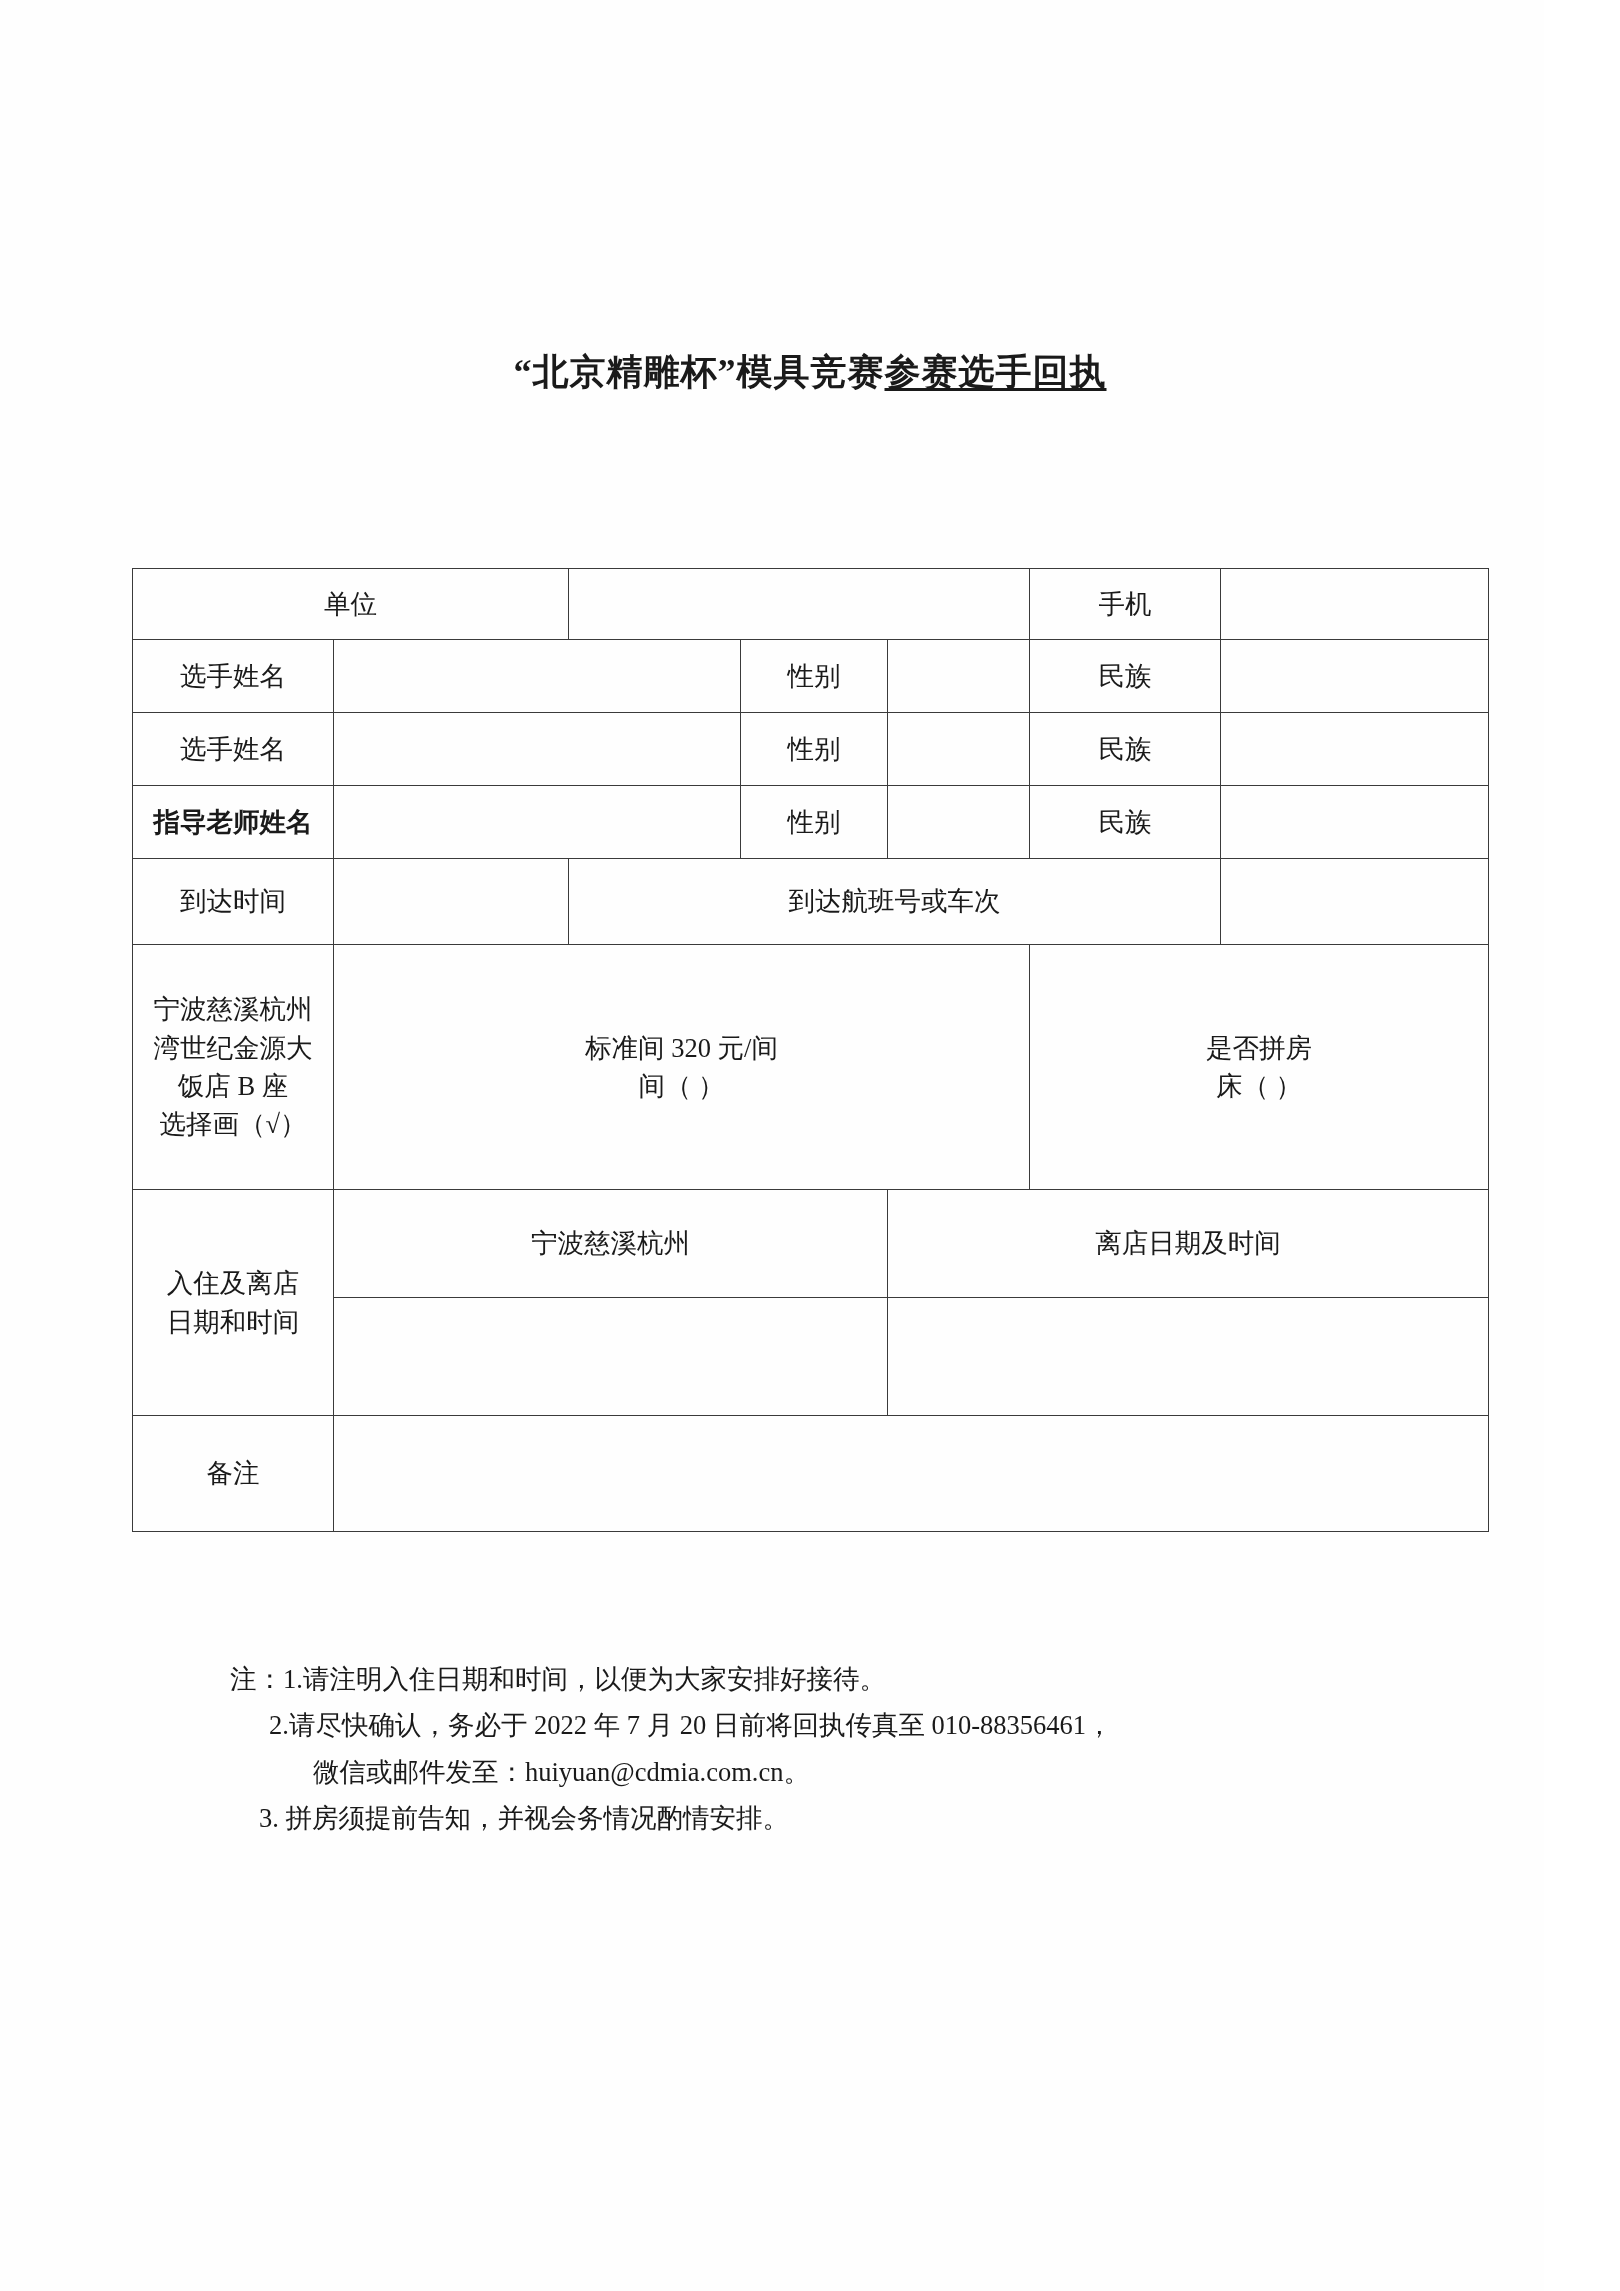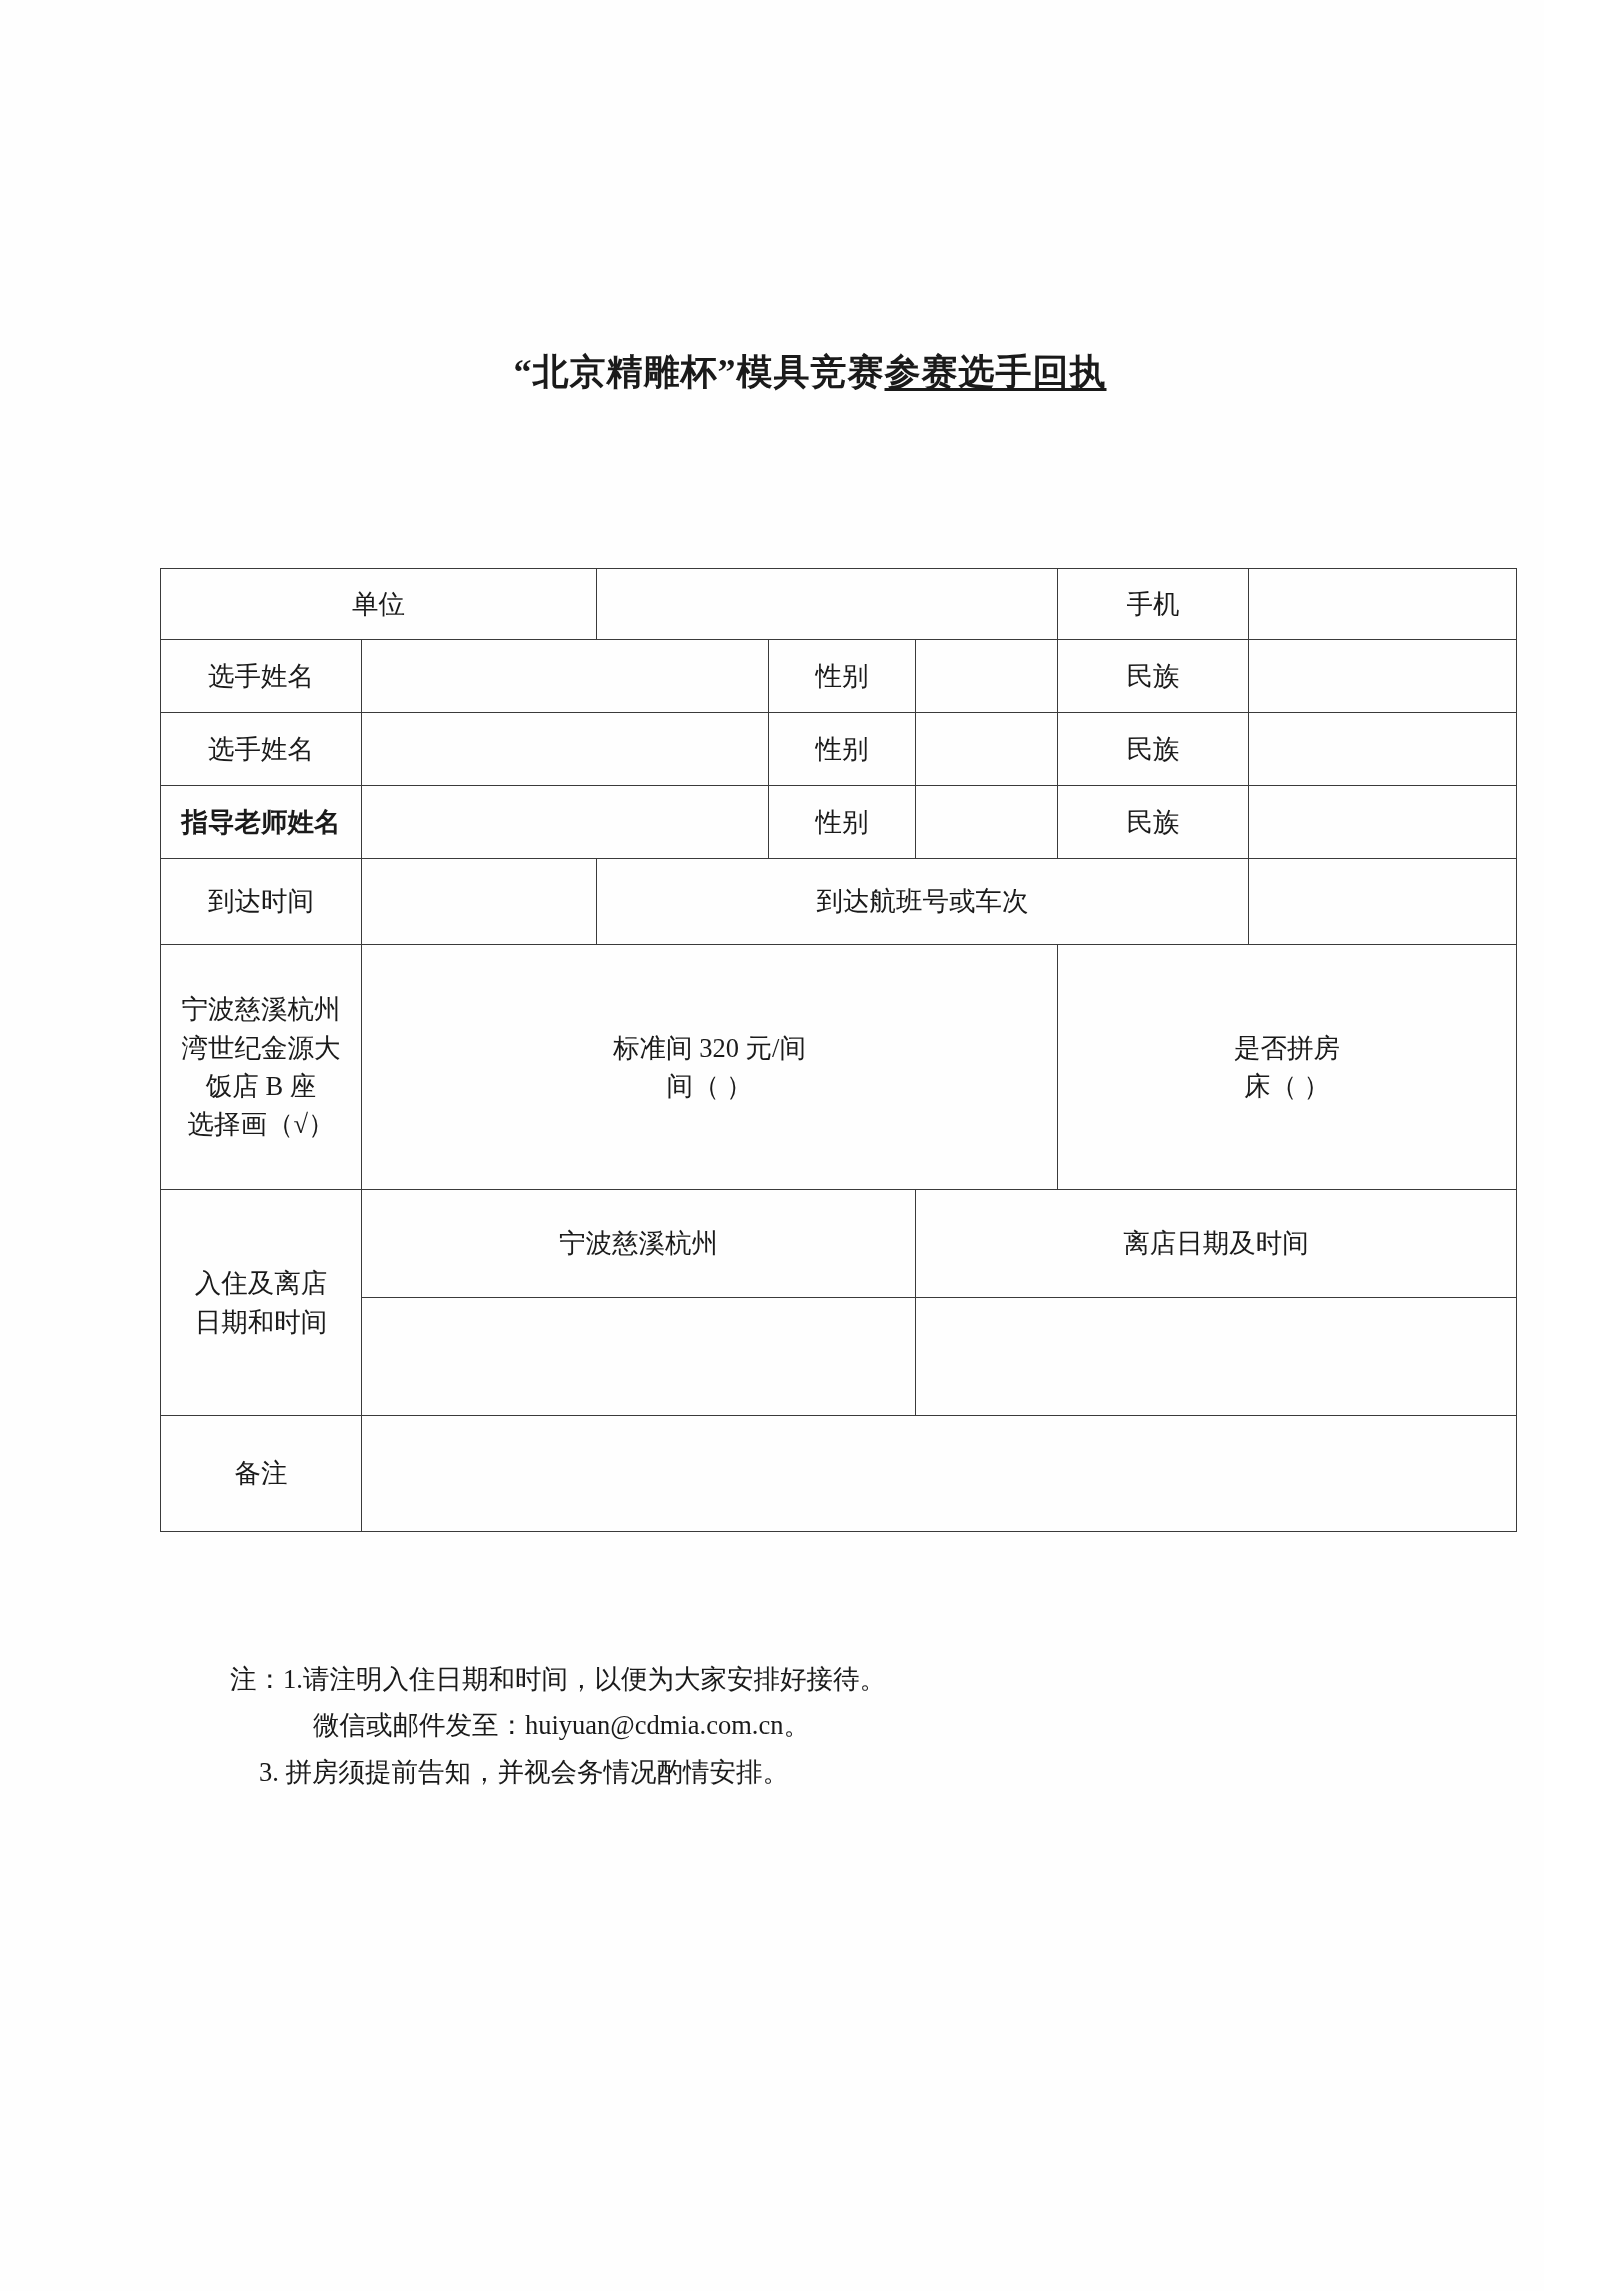--- a/index.html
+++ b/index.html
@@ -39,21 +39,20 @@
     text-underline-offset: 3.9px;
   }
 
   table.receipt {
     position: absolute;
     left: 132px;
     top: 568px;
     width: 1356px;
     border-collapse: collapse;
     table-layout: fixed;
-    margin-left: 28px;
   }
   table.receipt td {
     border: 1.5px solid #3a3a3a;
     text-align: center;
     vertical-align: middle;
     font-size: 26.5px;
     font-family: "Liberation Serif", "DejaVu Serif", serif;
     padding: 3.9px 5.9px;
     line-height: 1.45;
   }
@@ -192,18 +191,19 @@
 
       <tr class="r-remark">
         <td class="label">备注</td>
         <td class="blank" colspan="6"></td>
       </tr>
     </tbody>
   </table>
 
   <div class="notes">
     <div class="n-line note1">注：1.请注明入住日期和时间，以便为大家安排好接待。</div>
+    <div class="n-line note2">2.请尽快确认，务必于 2022 年 7 月 20 日前将回执传真至 010-88356461，</div>
     <div class="n-line note2b">微信或邮件发至：huiyuan@cdmia.com.cn。</div>
     <div class="n-line note3">3. 拼房须提前告知，并视会务情况酌情安排。</div>
   </div>
 
 </div>
 
 
 </body></html>

